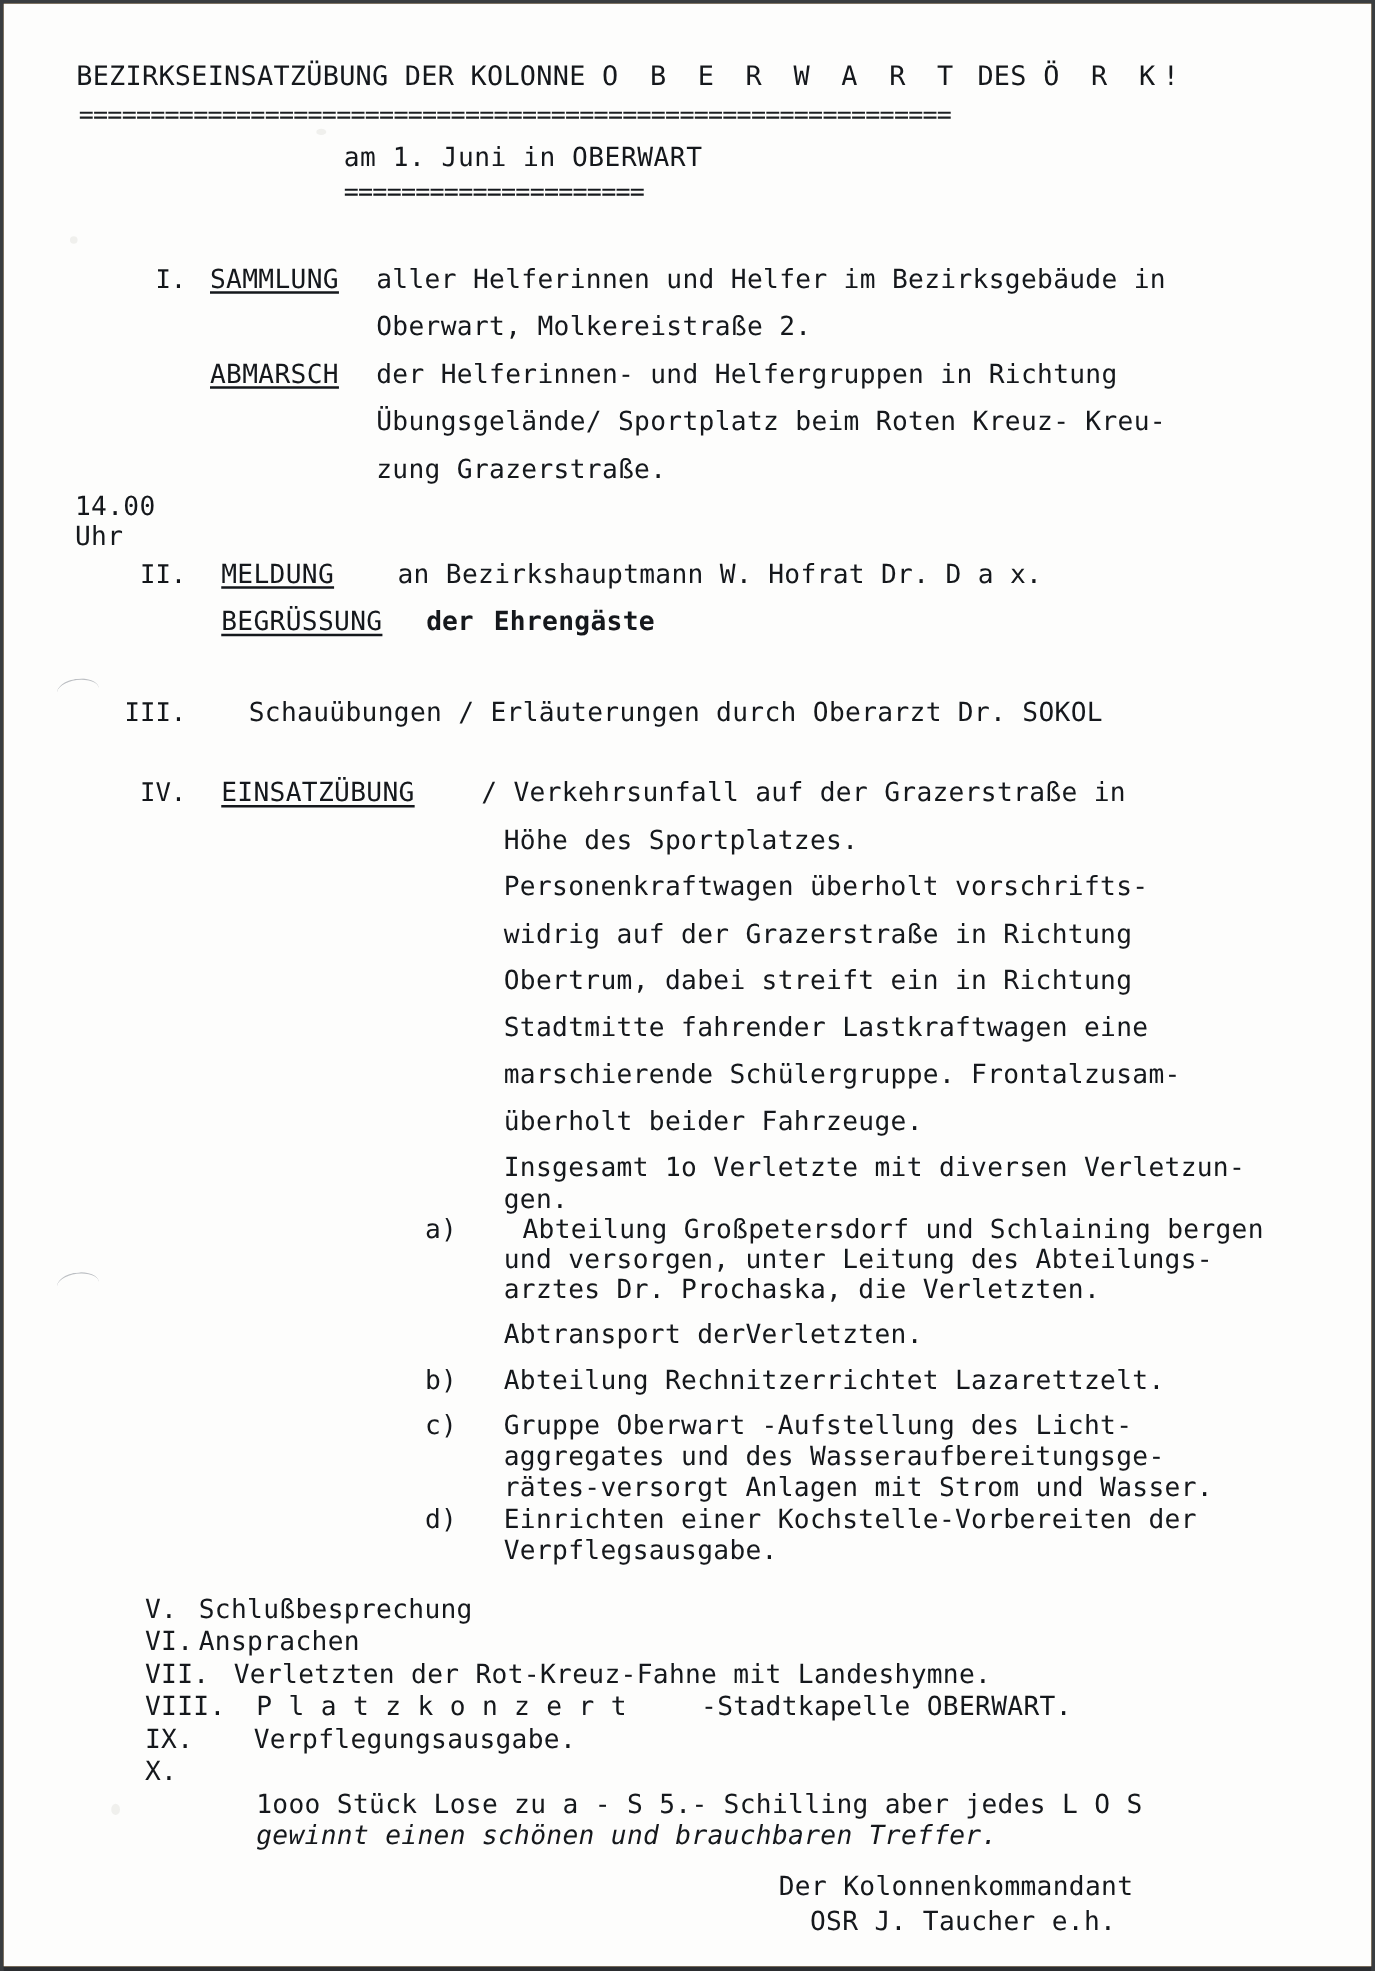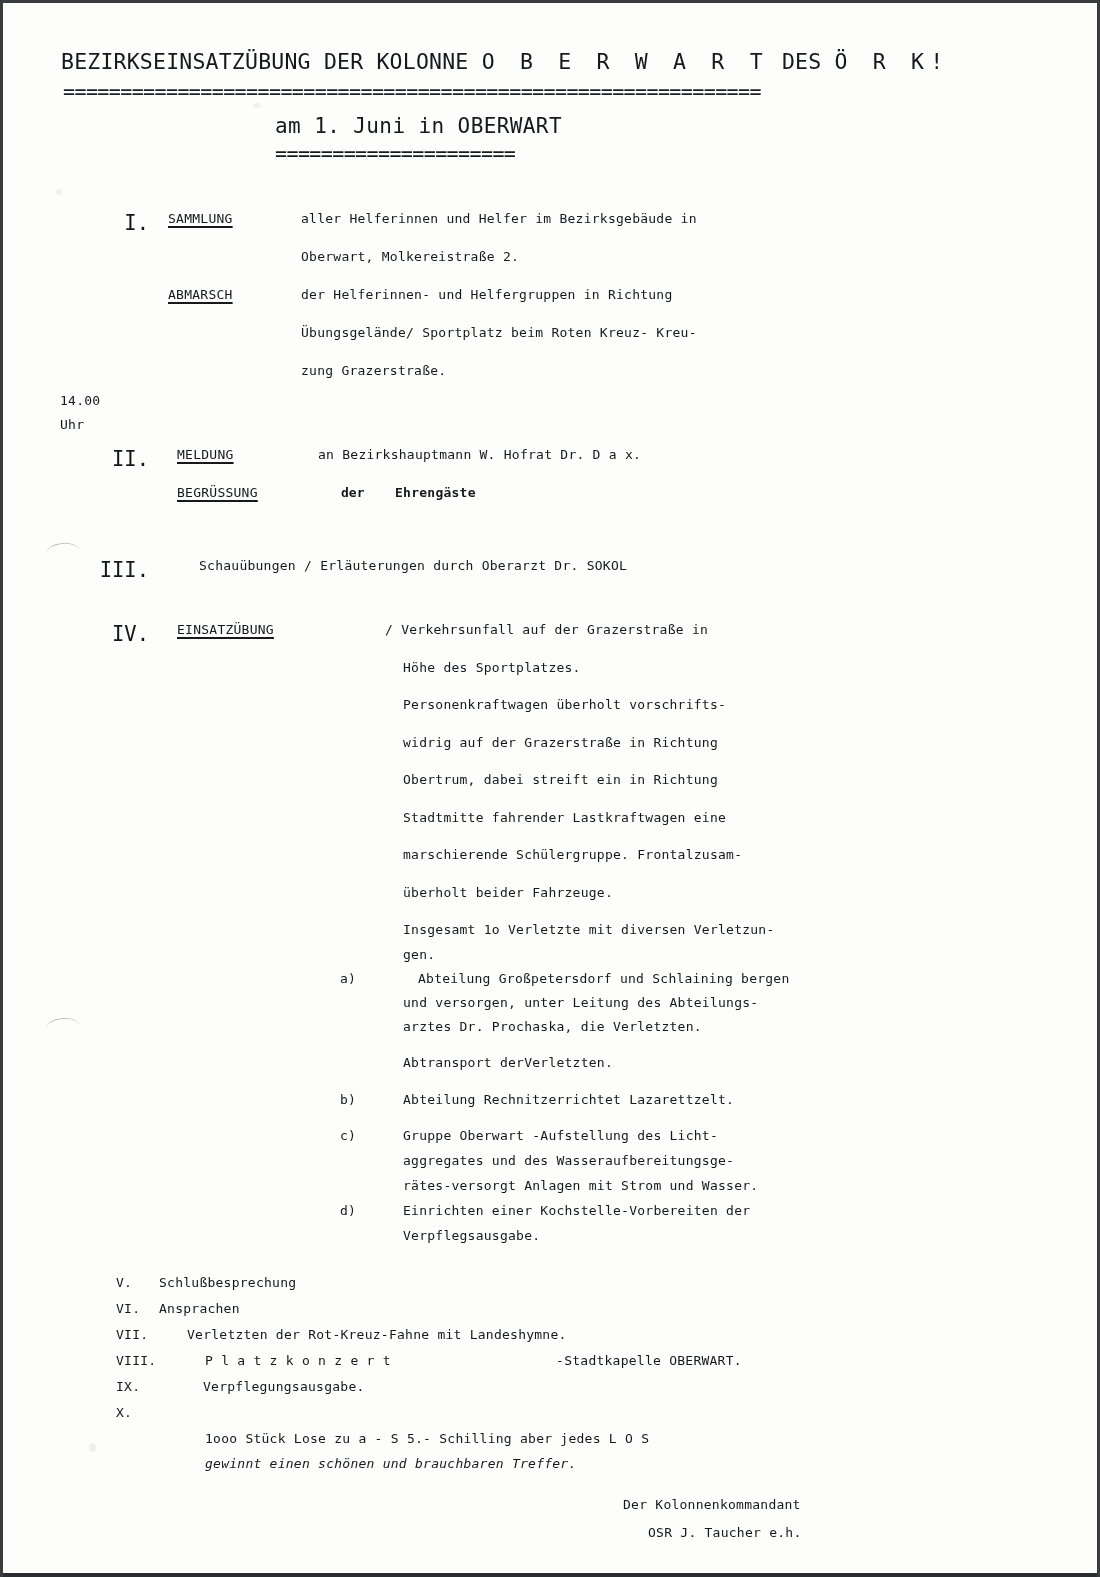--- a/index.html
+++ b/index.html
@@ -63,21 +63,21 @@
   }
   .subtitle {
     font-size: 21px;
   }
   .rule2 {
     font-size: 20px;
     letter-spacing: -0.6px;
   }
 
   .body {
-    font-size: 13px;
+    font-size: 21px;
     letter-spacing: 0.25px;
   }
 
   .num {
     position: absolute;
     white-space: pre;
     font-size: 20.5px;
     text-align: right;
     font-family: "DejaVu Sans Mono", "Liberation Mono", monospace;
   }

